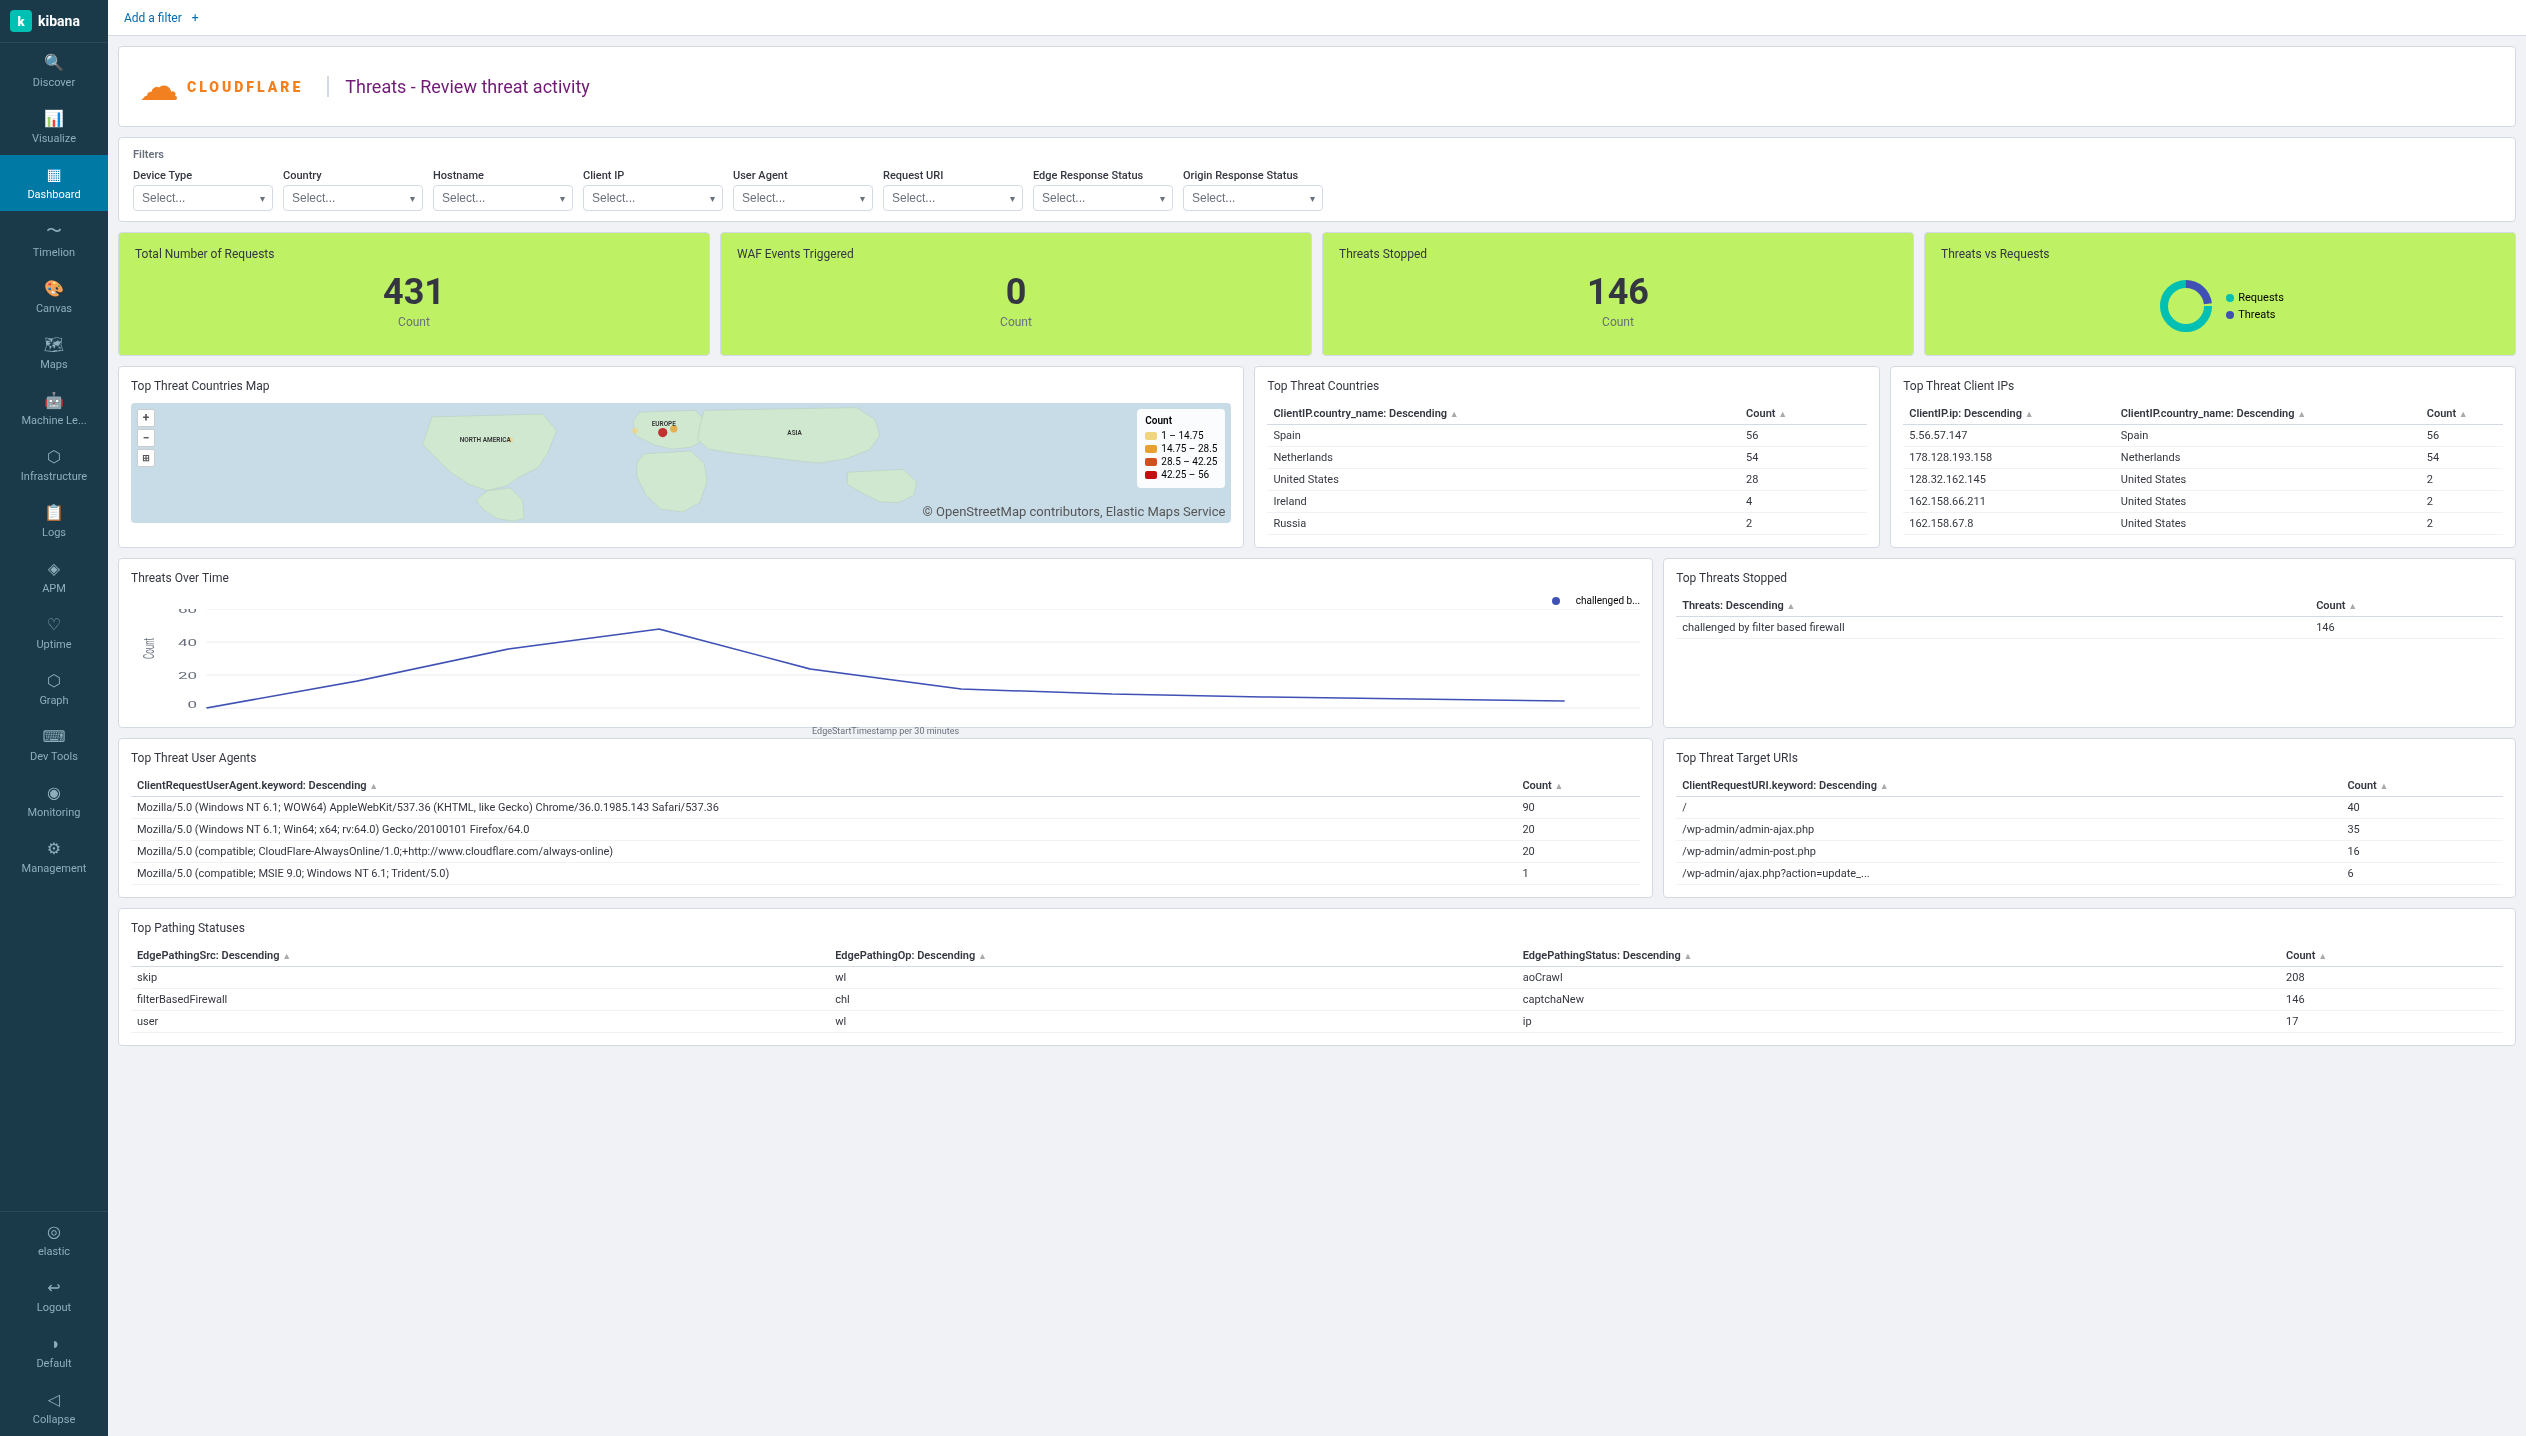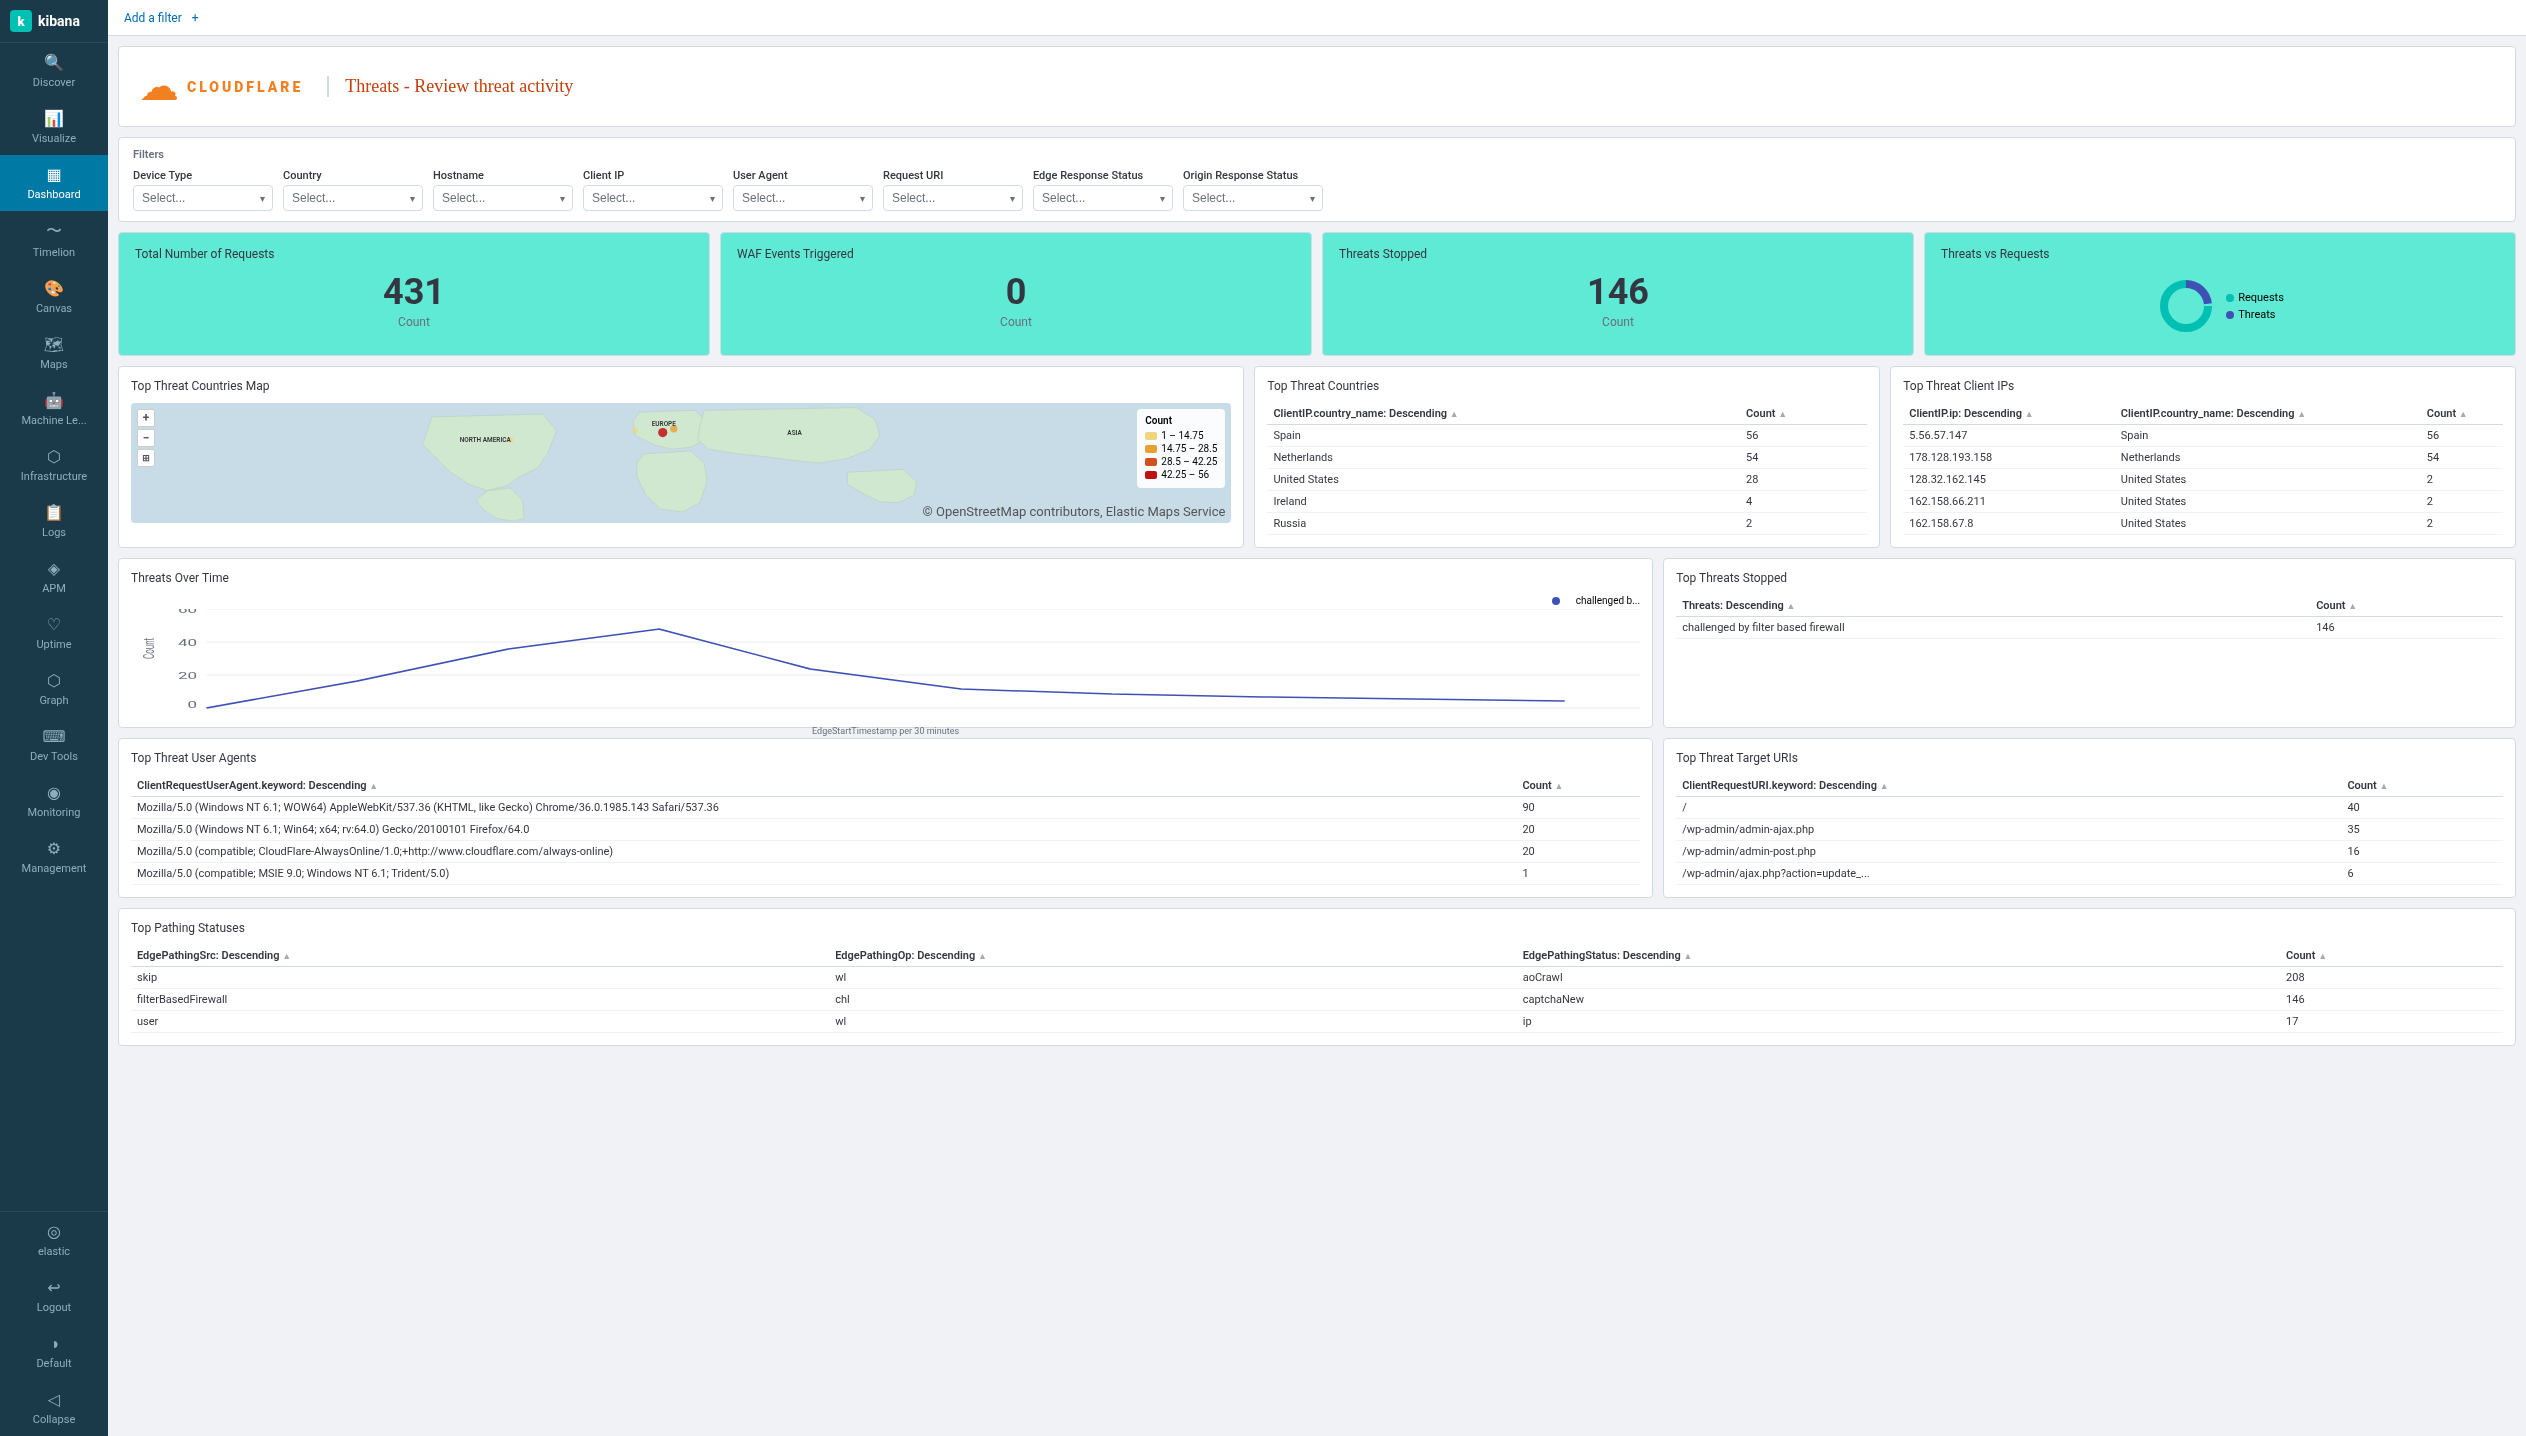--- a/index.html
+++ b/index.html
@@ -21,35 +21,35 @@
     .topbar { background: #fff; border-bottom: 1px solid #d3dae6; padding: 6px 16px; display: flex; align-items: center; gap: 8px; min-height: 36px; }
     .add-filter { color: #006bb4; font-size: 12px; cursor: pointer; }
     .add-filter-plus { color: #006bb4; margin-left: 2px; }
 
     
     .content { flex: 1; overflow-y: auto; padding: 10px; background: #f0f2f5; }
 
     
     .dashboard-header { background: #fff; border: 1px solid #d3dae6; border-radius: 4px; padding: 16px 20px; margin-bottom: 10px; display: flex; align-items: center; gap: 16px; }
     .cloudflare-logo { display: flex; align-items: center; gap: 8px; }
-    .dashboard-title { font-size: 18px; color: #c2410c; font-weight: 400; border-left: 2px solid #d3dae6; padding-left: 16px; margin-left: 8px; font-family: Liberation Serif, serif; }
+    .dashboard-title { font-size: 18px; color: #701a75; font-weight: 400; border-left: 2px solid #d3dae6; padding-left: 16px; margin-left: 8px; }
 
     
     .filters-section { background: #fff; border: 1px solid #d3dae6; border-radius: 4px; padding: 10px 14px; margin-bottom: 10px; }
     .filters-label { font-size: 11px; color: #69707d; margin-bottom: 8px; font-weight: 600; }
     .filters-row { display: flex; gap: 10px; flex-wrap: wrap; }
     .filter-item { display: flex; flex-direction: column; gap: 3px; min-width: 120px; }
     .filter-label { font-size: 11px; color: #343741; font-weight: 500; }
     .filter-select { border: 1px solid #d3dae6; border-radius: 4px; padding: 5px 28px 5px 8px; font-size: 12px; color: #69707d; background: #fff; appearance: none; cursor: pointer; position: relative; min-width: 140px; }
     .filter-select-wrap { position: relative; display: inline-block; }
     .filter-select-wrap::after { content: '▾'; position: absolute; right: 8px; top: 50%; transform: translateY(-50%); color: #69707d; pointer-events: none; font-size: 10px; }
 
     
     .stats-row { display: grid; grid-template-columns: 1fr 1fr 1fr 1fr; gap: 10px; margin-bottom: 10px; }
-    .stat-card { background: #5eead4; border: 1px solid #d3dae6; border-radius: 4px; padding: 14px 16px; }
+    .stat-card { background: #bef264; border: 1px solid #d3dae6; border-radius: 4px; padding: 14px 16px; }
     .stat-title { font-size: 12px; color: #343741; margin-bottom: 10px; }
     .stat-value { font-size: 36px; font-weight: 700; color: #343741; text-align: center; }
     .stat-unit { font-size: 12px; color: #69707d; text-align: center; margin-top: 2px; }
     .threats-vs { display: flex; align-items: center; justify-content: center; gap: 10px; height: 70px; }
     .donut-container { position: relative; width: 60px; height: 60px; }
     .donut-svg { width: 60px; height: 60px; }
     .legend-items { display: flex; flex-direction: column; gap: 4px; font-size: 11px; }
     .legend-item { display: flex; align-items: center; gap: 4px; }
     .legend-dot { width: 8px; height: 8px; border-radius: 50%; }
 

